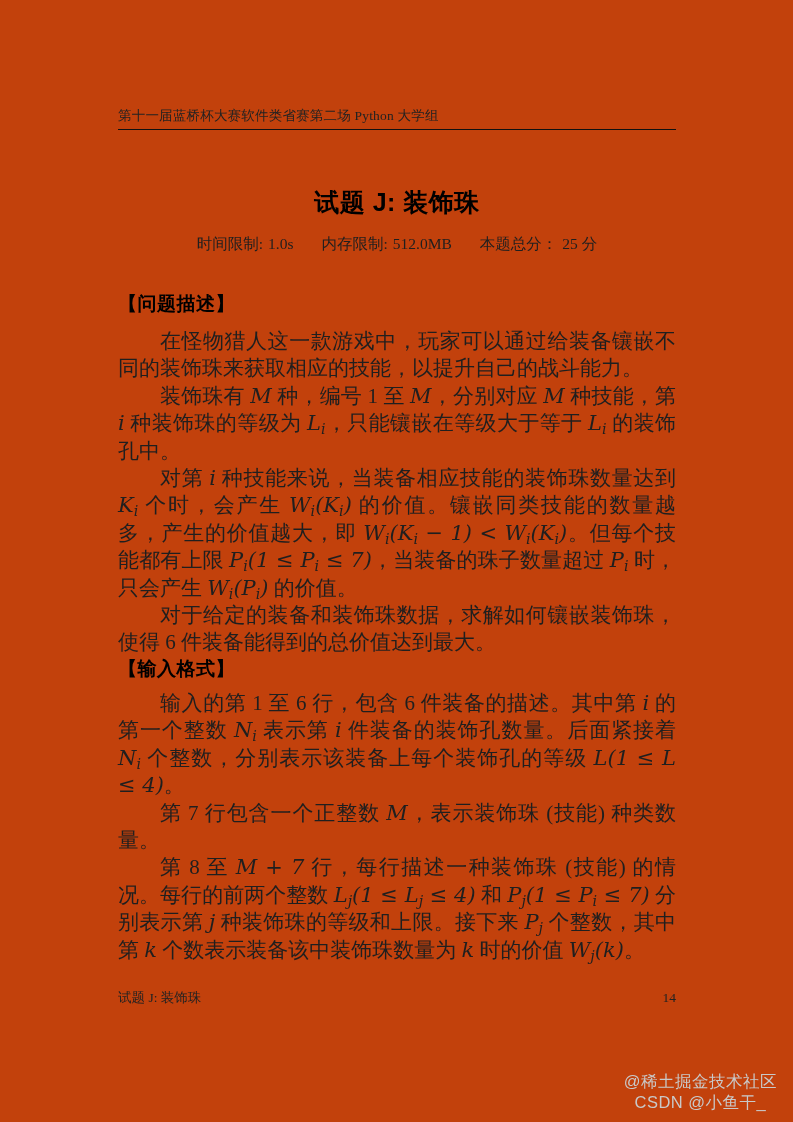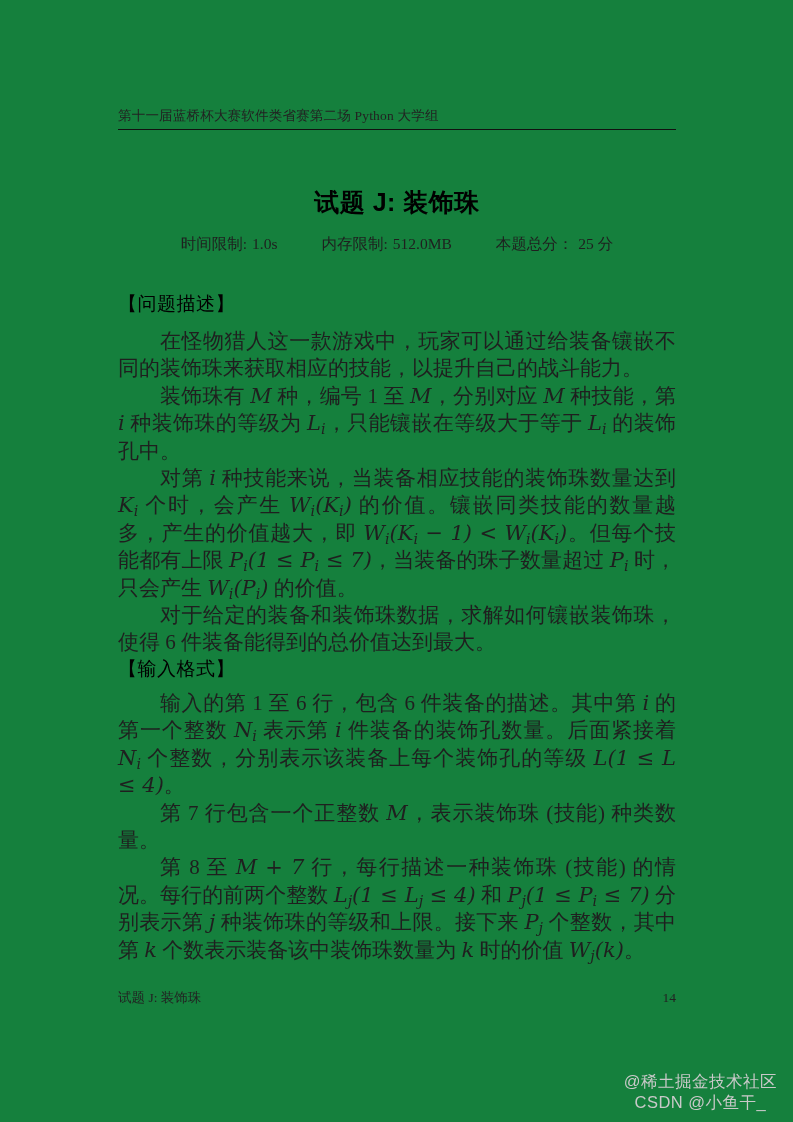--- a/index.html
+++ b/index.html
@@ -1,20 +1,20 @@
 <!DOCTYPE html>
 <html><head>
 <meta charset="utf-8">
 <style>
   html,body{margin:0;padding:0;background:#ffffff;}
   .page{
     position:relative;
     width:793px;height:1122px;
     margin:0 auto;
-    background:#15803d;
+    background:#c2410c;
     box-sizing:border-box;
     padding:108px 117px 0 118px;
     font-family:"Liberation Serif","DejaVu Serif",serif;
     color:#1f1f1f;
     overflow:hidden;
   }
   .running-header{
     font-size:13.5px;
     line-height:15px;
     color:#222222;
@@ -32,30 +32,30 @@
     font-weight:700;
     font-size:25px;
     line-height:32px;
     color:#000000;
     letter-spacing:.5px;
   }
   .limits{
     margin-top:15px;
     display:flex;
     justify-content:center;
-    gap:44px;
+    gap:28px;
     font-size:15.5px;
     line-height:21px;
     color:#1f1f1f;
     white-space:nowrap;
   }
   .limit-item .lab{margin-right:5px;}
   .section-heading{
     font-family:"Liberation Sans","DejaVu Sans",sans-serif;
-    font-weight:400;
+    font-weight:700;
     font-size:19px;
     line-height:24px;
     color:#000000;
     letter-spacing:.5px;
   }
   .sec1 .section-heading{margin-top:38px;}
   .sec2 .section-heading{}
   .paras{margin-top:12px;}
   .sec2 .paras{margin-top:9px;}
   .para{

